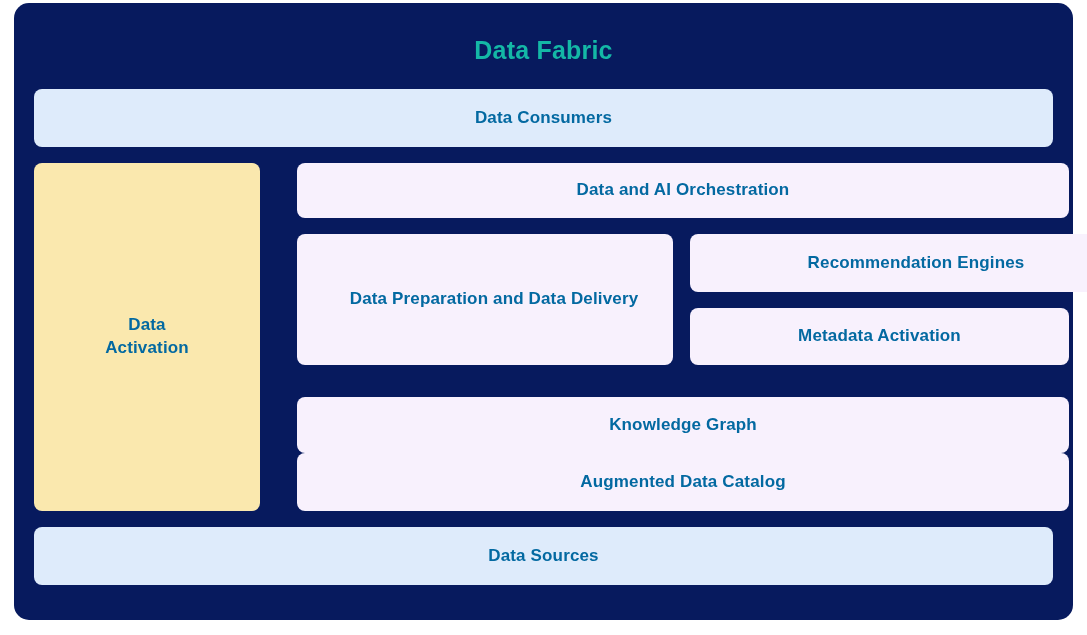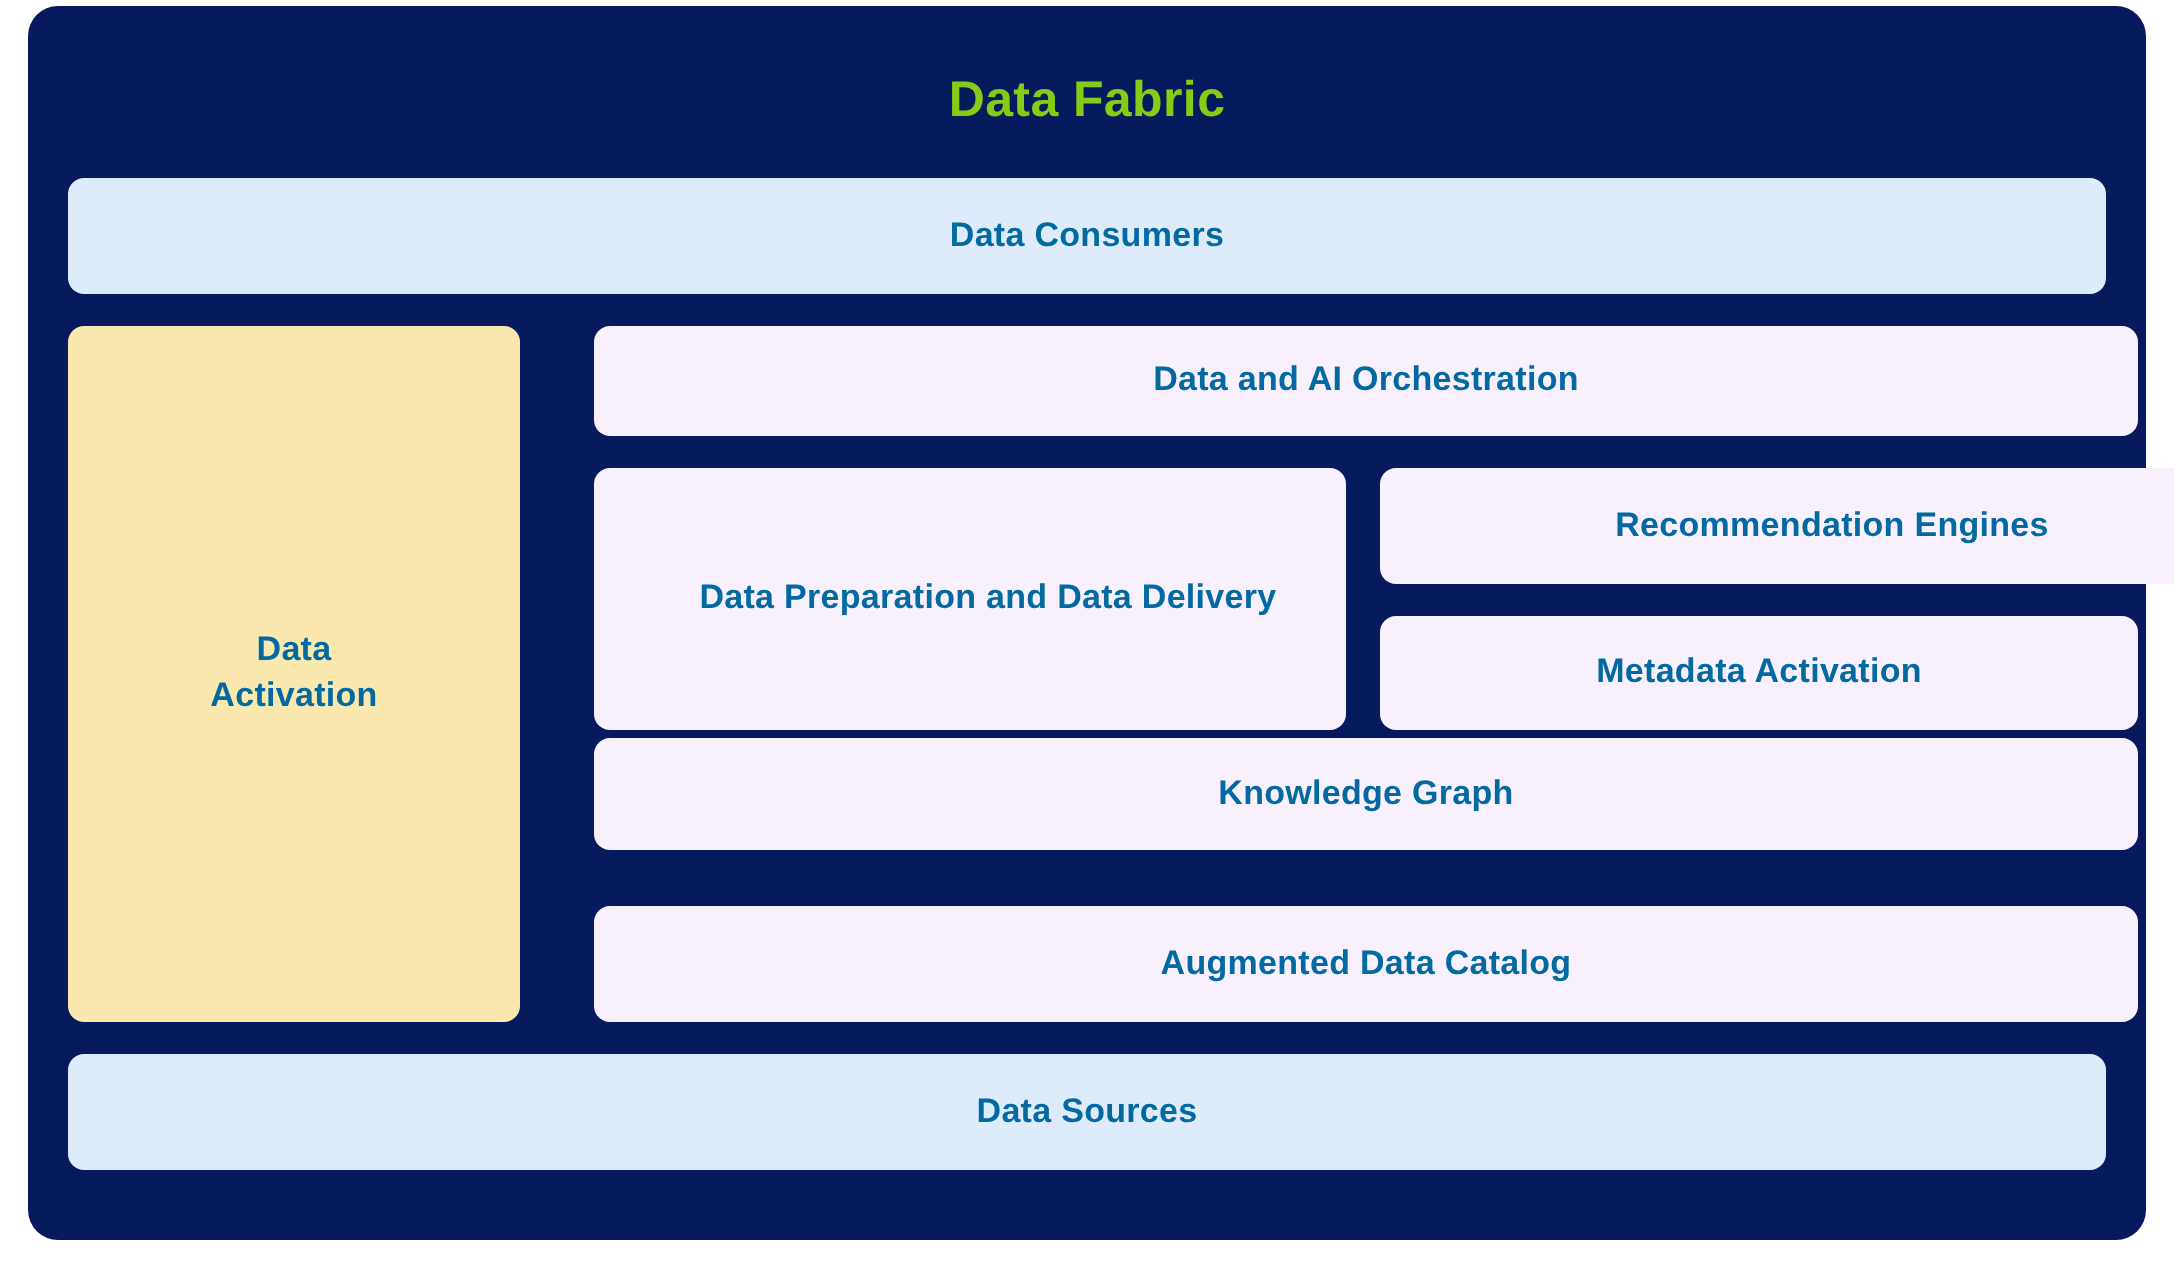--- a/index.html
+++ b/index.html
@@ -35,21 +35,21 @@
     box-sizing: border-box;
   }
 
   
   .fabric-title {
     position: absolute;
     left: 0;
     top: 32px;
     width: 1059px;
     text-align: center;
-    color: #84cc16;
+    color: #14b8a6;
     font-size: 25px;
     font-weight: bold;
     letter-spacing: 0.2px;
     line-height: 30px;
   }
 
   
   .box {
     position: absolute;
     box-sizing: border-box;
@@ -70,21 +70,21 @@
   .box-yellow { background: #FAE8AE; }
   .box-lilac  { background: #F8F1FD; margin-left: 16px; }
 
   
   .b-consumers   { left: 20px;  top: 86px;  width: 1019px; height: 58px; }
   .b-integration { left: 20px;  top: 160px; width: 226px;  height: 348px; }
   .b-orchestr    { left: 267px; top: 160px; width: 772px;  height: 55px; }
   .b-prep        { left: 267px; top: 231px; width: 376px;  height: 131px; padding-left: 28px; }
   .b-recommend   { left: 660px; top: 231px; width: 452px;  height: 58px; }
   .b-metadata    { left: 660px; top: 305px; width: 379px;  height: 57px; }
-  .b-knowledge   { left: 267px; top: 366px; width: 772px;  height: 56px; }
+  .b-knowledge   { left: 267px; top: 394px; width: 772px;  height: 56px; }
   .b-catalog     { left: 267px; top: 450px; width: 772px;  height: 58px; }
   .b-sources     { left: 20px;  top: 524px; width: 1019px; height: 58px; }
 
   .box .lbl { display: block; }
 </style>
 </head>
 <body>
 
 <div id="canvas">
 

